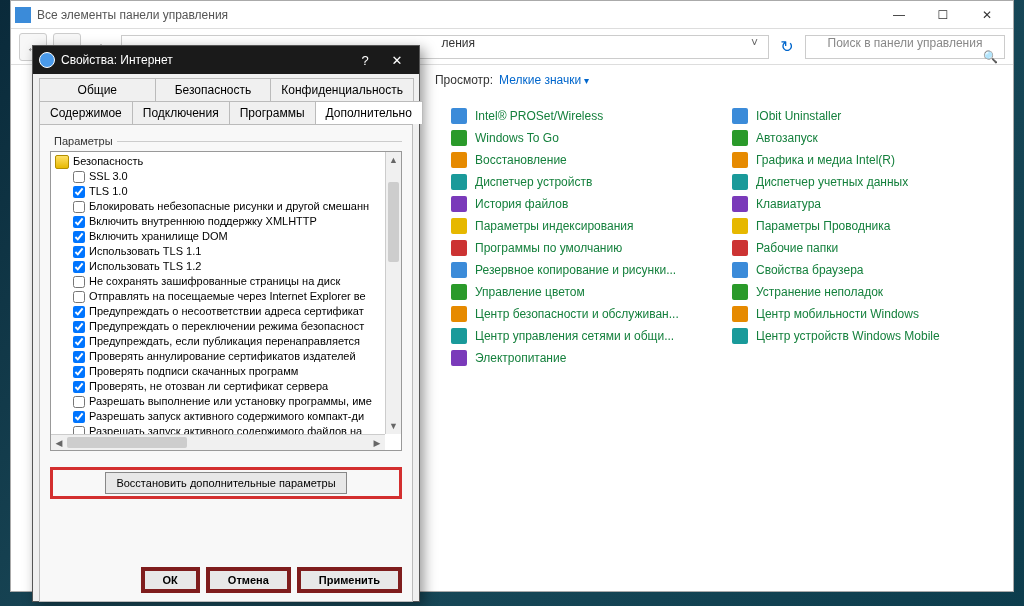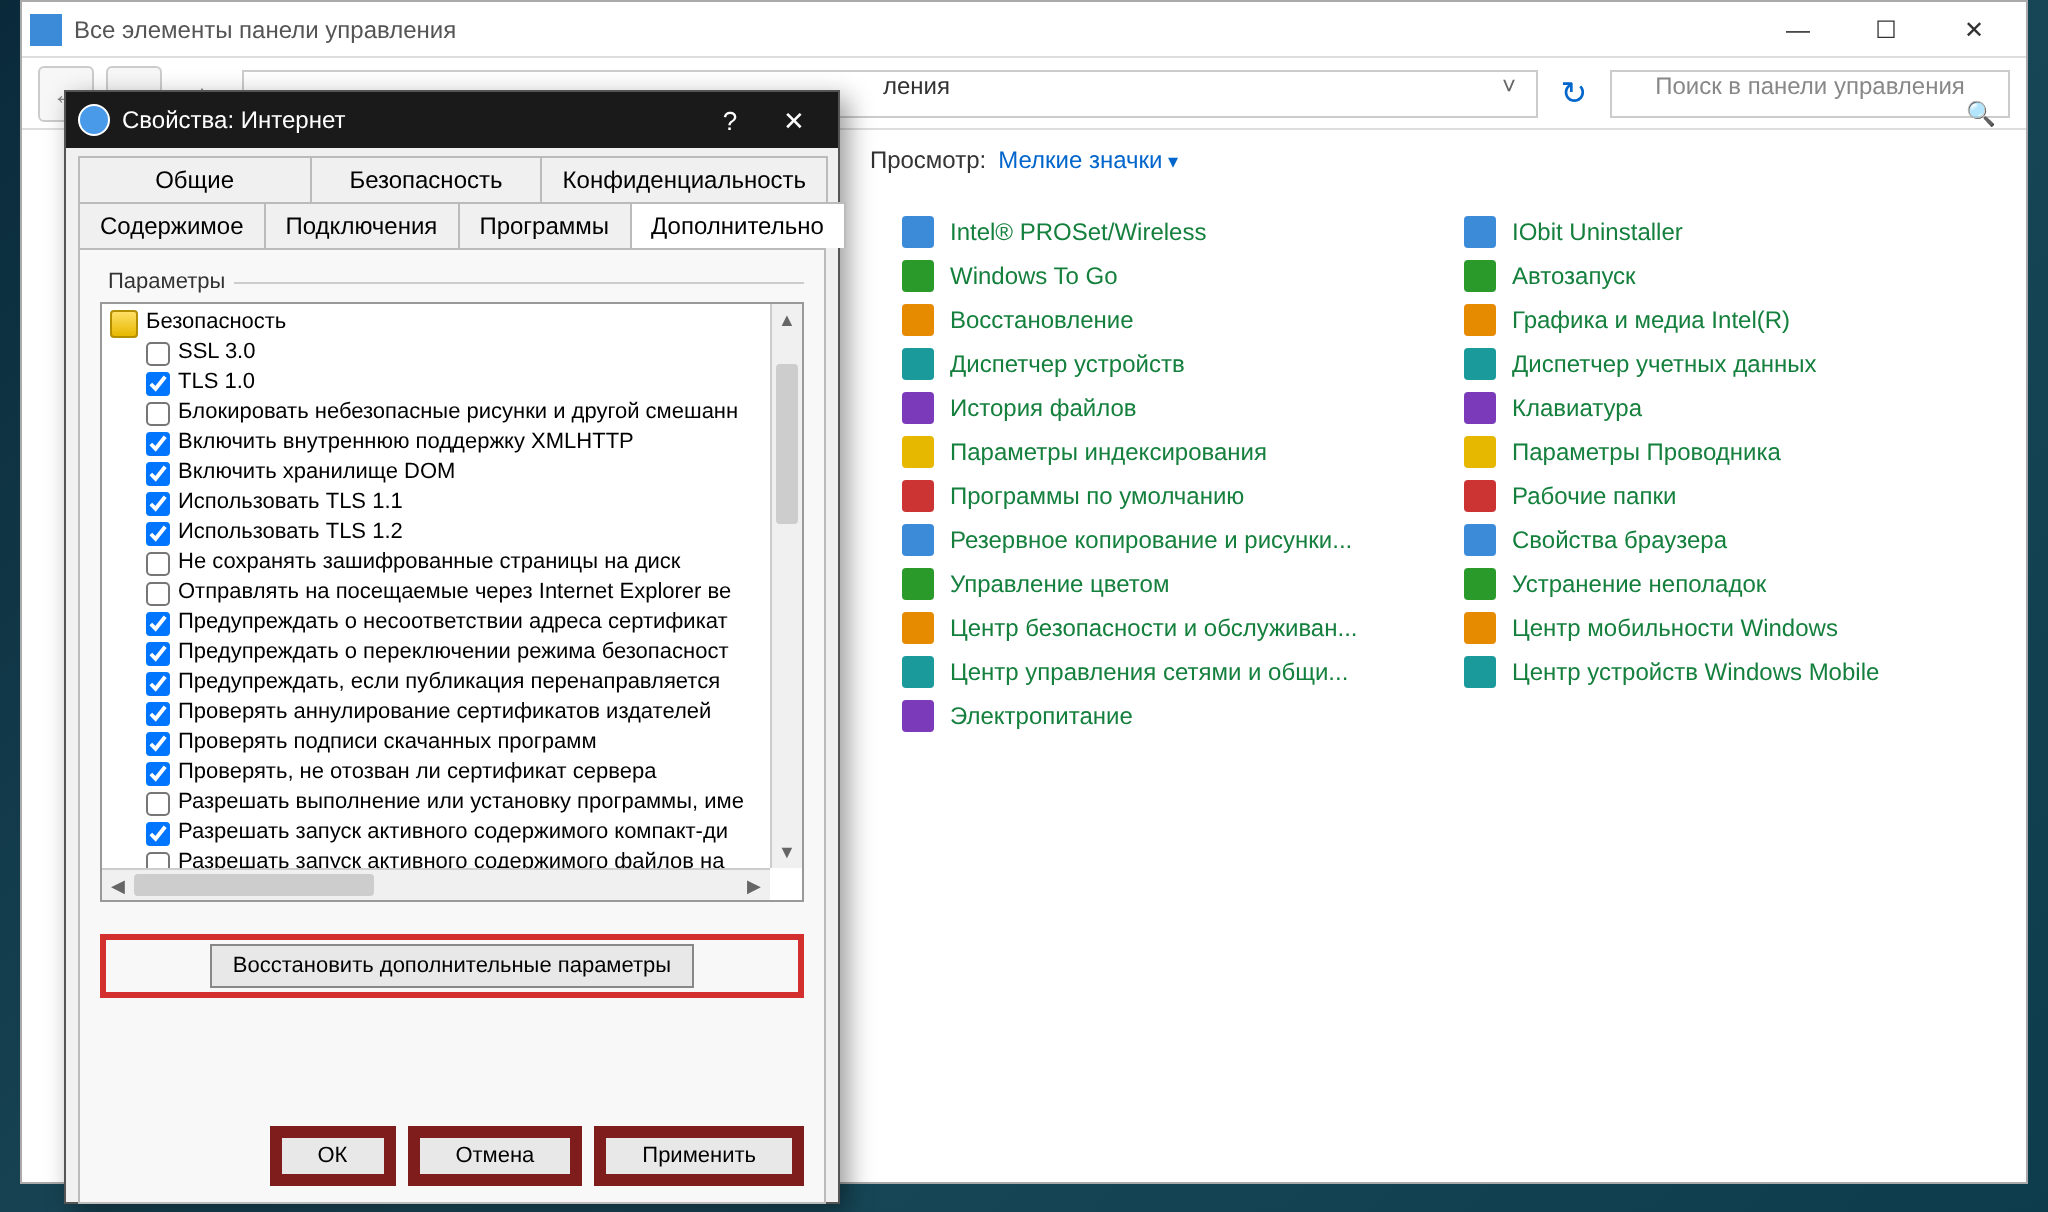--- a/index.html
+++ b/index.html
@@ -66,21 +66,21 @@
 .tree-scroll-h .arr { position: absolute; top: 0; bottom: 0; width: 16px; display: flex; align-items: center; justify-content: center; font-size: 9px; color: #666; }
 .tree-scroll-h .arr.l { left: 0; }
 .tree-scroll-h .arr.r { right: 0; }
 .tree-cat { display: flex; align-items: center; gap: 4px; }
 .tree-cat .caticon { width: 14px; height: 14px; background: linear-gradient(#ffe066,#e6b800); border: 1px solid #b38f00; border-radius: 2px; }
 .tree-item { display: flex; align-items: center; gap: 4px; padding-left: 18px; white-space: nowrap; }
 .tree-item input { width: 12px; height: 12px; flex-shrink: 0; }
 .restore-wrap { margin-top: 16px; border: 3px solid #d32f2f; padding: 2px; display: flex; justify-content: center; }
 .restore-btn { padding: 4px 10px; font-size: 11px; border: 1px solid #888; background: #e8e8e8; cursor: pointer; }
 .dlg-buttons { position: absolute; bottom: 8px; right: 10px; display: flex; gap: 6px; }
-.dlg-btn { padding: 3px 18px; font-size: 11px; border: 6px solid #7f1d1d; background: #e8e8e8; cursor: pointer; }
+.dlg-btn { padding: 3px 18px; font-size: 11px; border: 4px solid #7f1d1d; background: #e8e8e8; cursor: pointer; font-weight: bold; }
 
 .cp-left-hidden { width: 420px; font-size: 12px; color: #1a7a1a; padding-left: 20px; }
 .left-partials { display: flex; flex-direction: column; gap: 0; padding-top: 0; }
 .partial { padding: 3px 0; color: #1a7a1a; font-size: 12px; }
 </style>
 </head>
 <body>
 
 <div class="cp-window">
   <div class="cp-titlebar">

